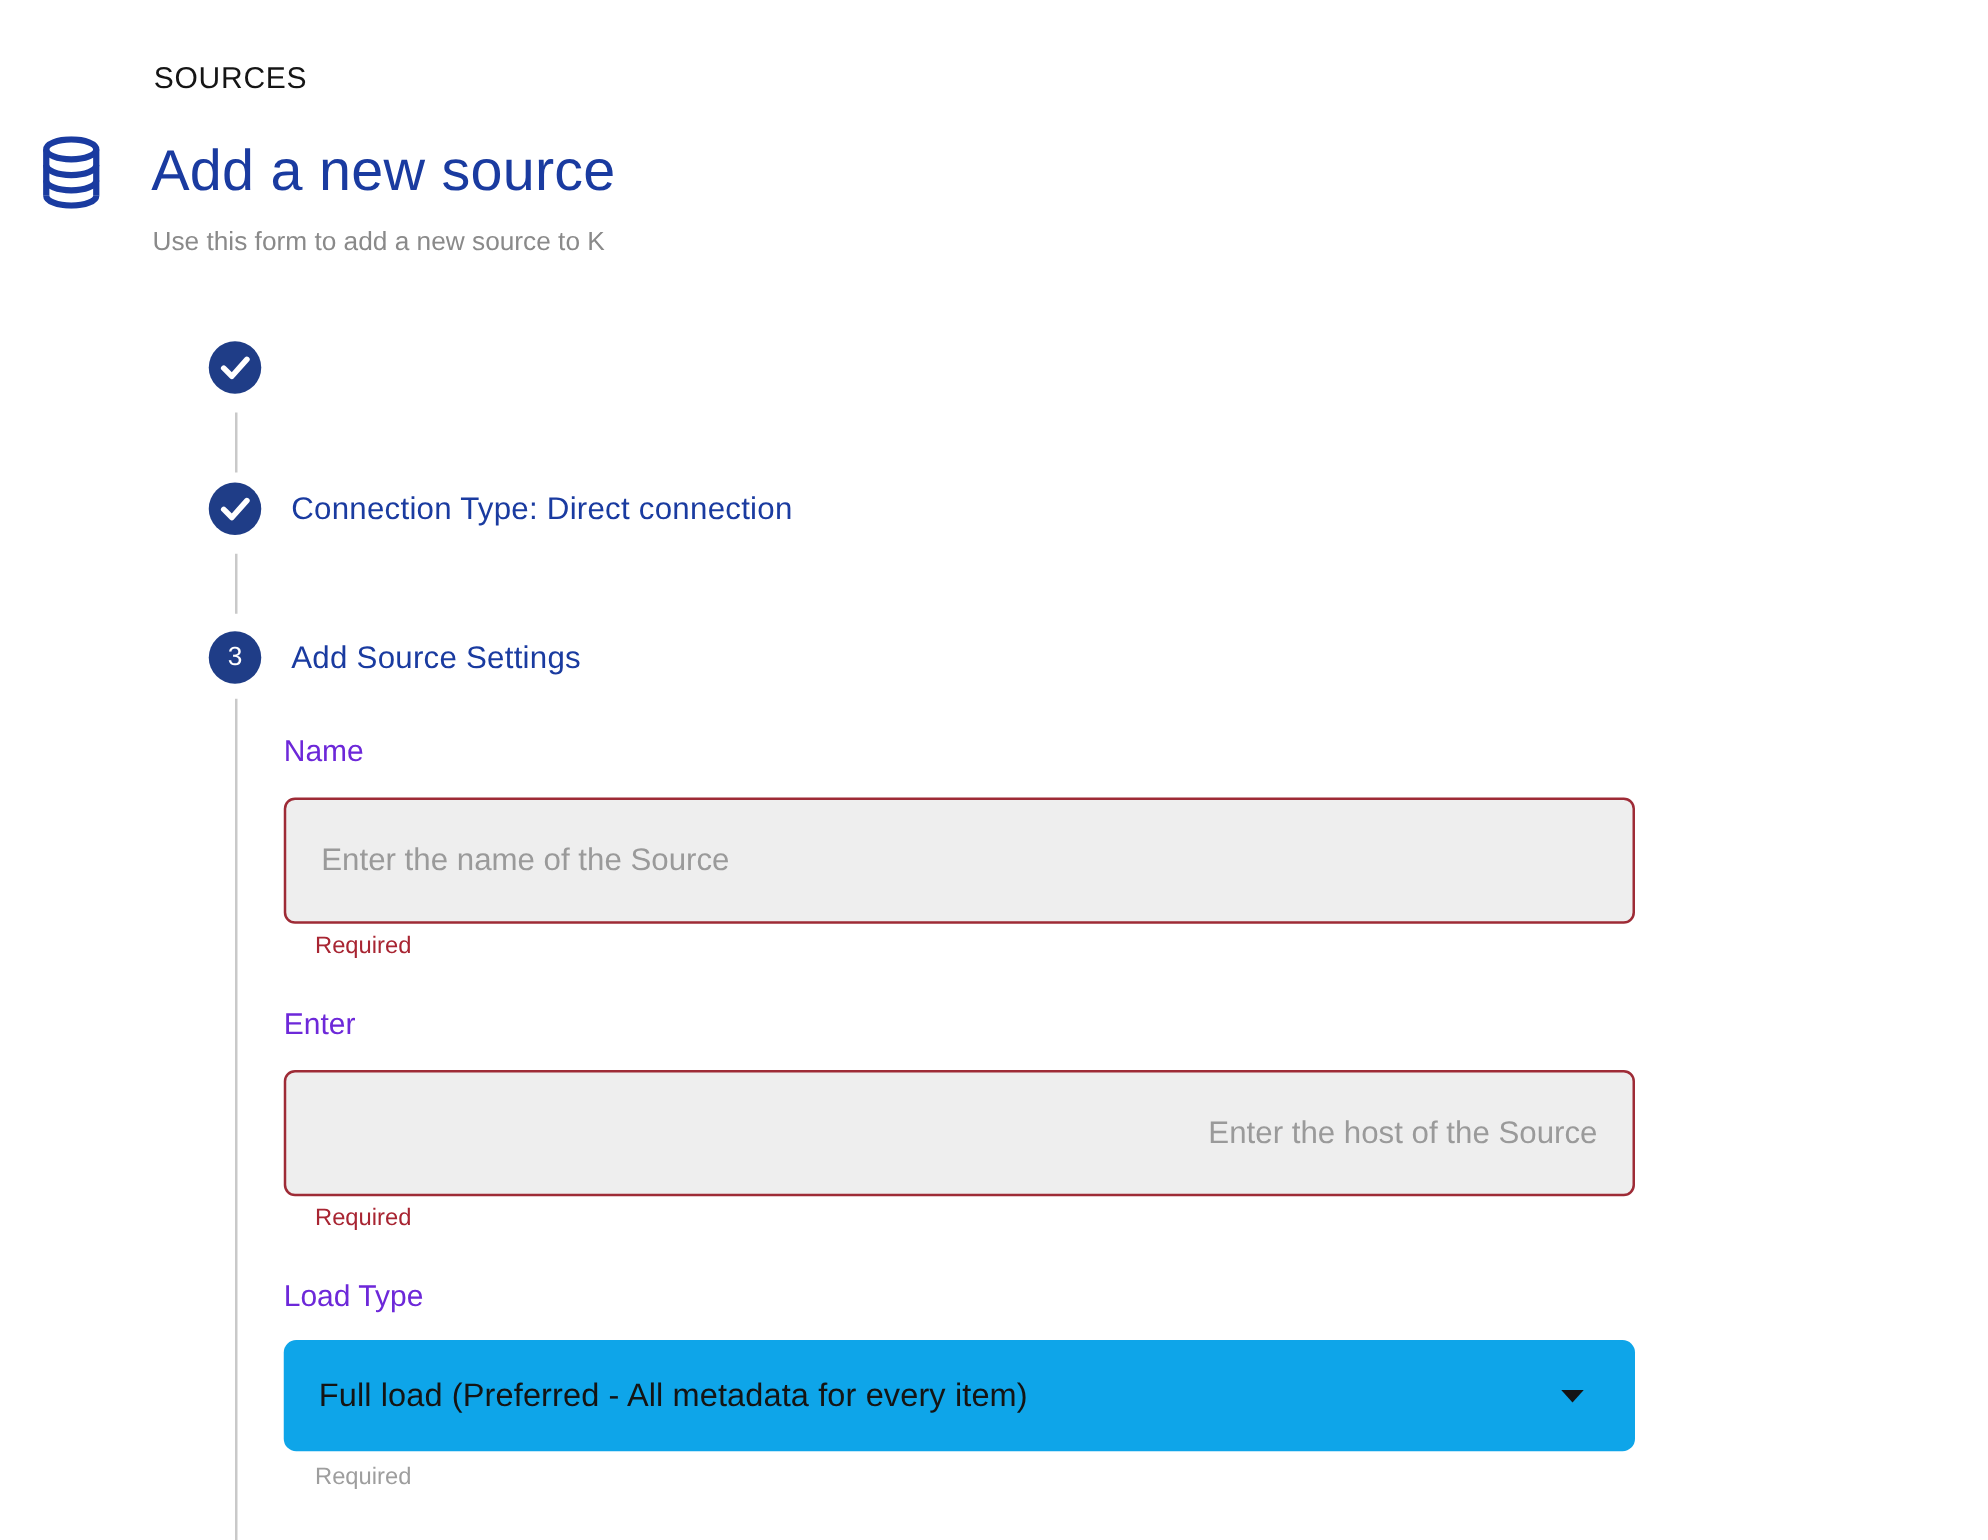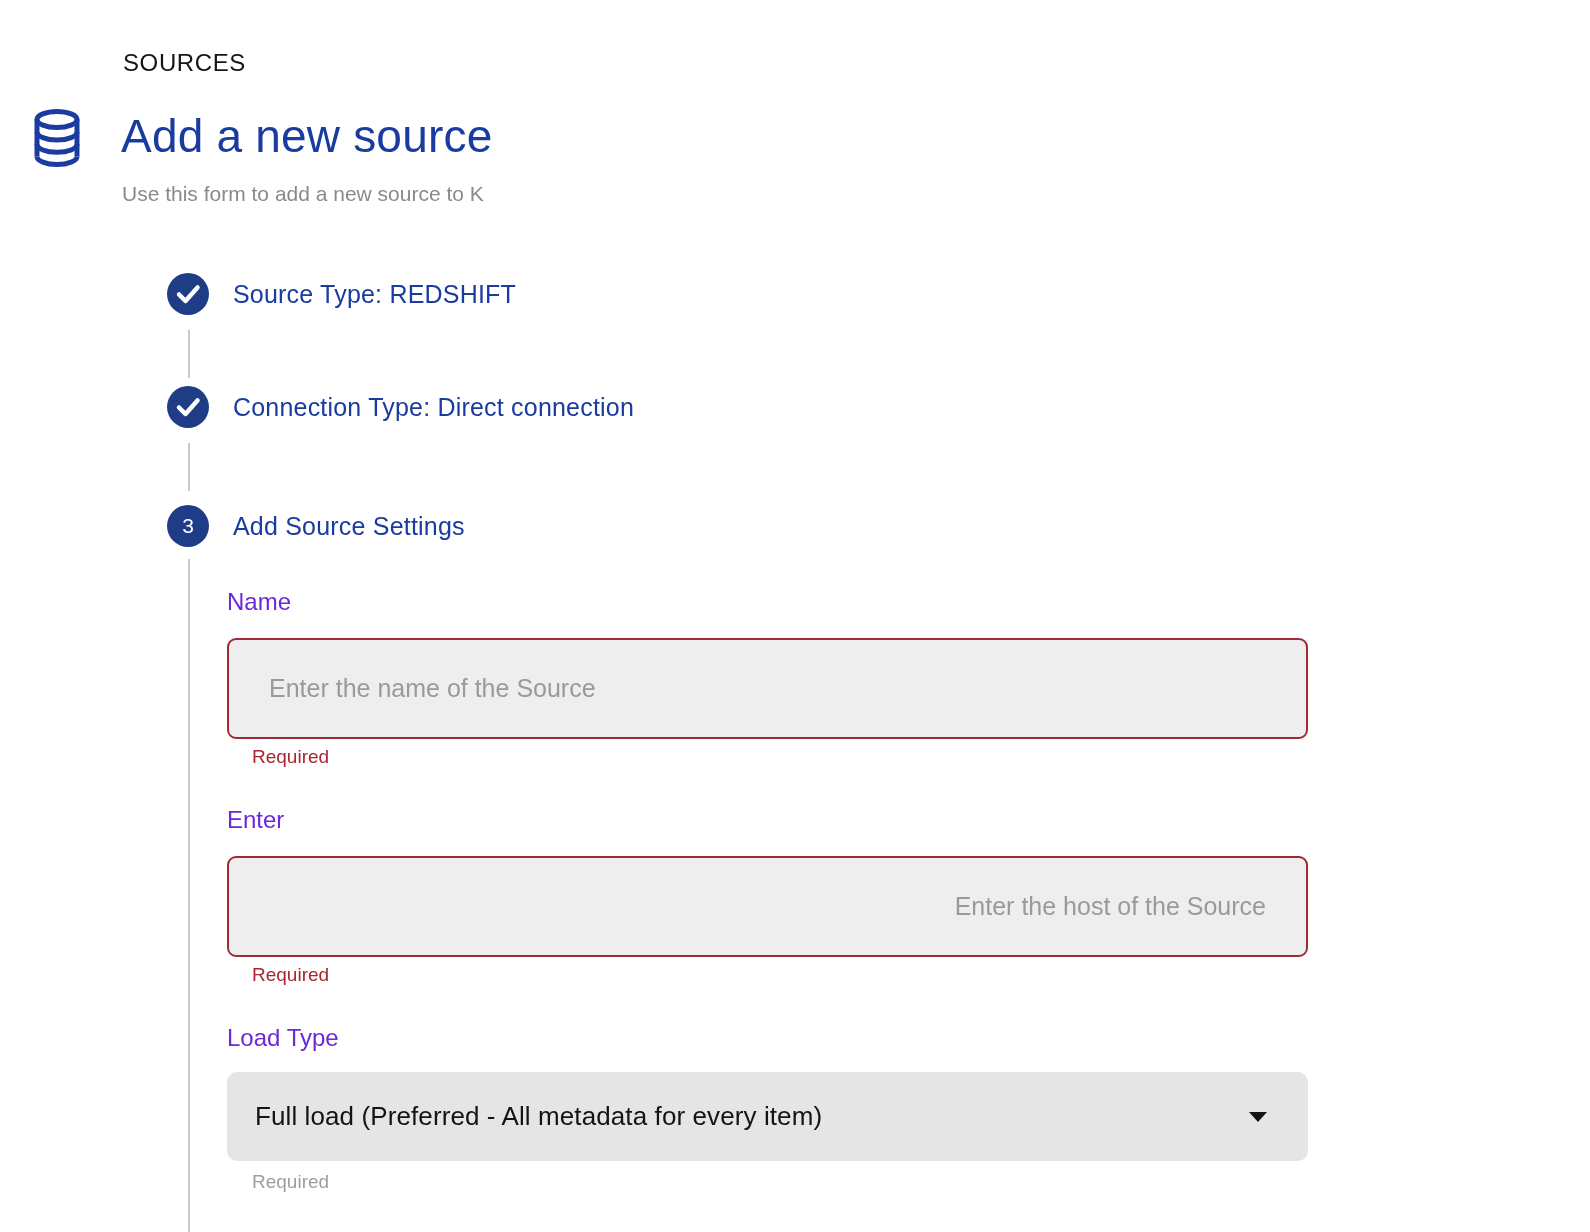--- a/index.html
+++ b/index.html
@@ -91,21 +91,21 @@
 
   .text-input {
     position: absolute;
     left: 227px;
     width: 1081px;
     height: 101px;
     box-sizing: border-box;
     background: #eeeeee;
     border: 2px solid #9e2b36;
     border-radius: 9px;
-    padding: 0 40px;
+    padding: 0 28px;
     font-family: "Liberation Sans", sans-serif;
     font-size: 25px;
     color: #222222;
     outline: none;
   }
   .text-input::placeholder { color: #9a9a9a; opacity: 1; }
   .input-name { top: 638px; }
   .input-host { top: 856px; text-align: right; }
 
   .helper {
@@ -118,21 +118,21 @@
   .helper-name { top: 746px; }
   .helper-host { top: 964px; }
   .helper-load { top: 1171px; }
 
   .select {
     position: absolute;
     left: 227px; top: 1072px;
     width: 1081px;
     height: 89px;
     box-sizing: border-box;
-    background: #e5e5e5;
+    background: #0ea5e9;
     border-radius: 10px;
     display: flex;
     align-items: center;
     justify-content: space-between;
     padding: 0 40px 0 28px;
     cursor: pointer;
   }
   .select-value {
     font-size: 26px;
     color: #141414;
@@ -159,21 +159,20 @@
 
   <h1 class="page-title" style="margin:0;">Add a new source</h1>
   <div class="subtitle">Use this form to add a new source to K</div>
 
   <div class="step step-1">
     <span class="step-circle">
       <svg width="42" height="42" viewBox="0 0 42 42" fill="none">
         <path d="M12 21.5 L18.5 28 L30.5 14.5" stroke="#ffffff" stroke-width="4.5" stroke-linecap="round" stroke-linejoin="round"></path>
       </svg>
     </span>
-    <span class="step-label">Source Type: REDSHIFT</span>
   </div>
 
   <div class="connector conn-1"></div>
 
   <div class="step step-2">
     <span class="step-circle">
       <svg width="42" height="42" viewBox="0 0 42 42" fill="none">
         <path d="M12 21.5 L18.5 28 L30.5 14.5" stroke="#ffffff" stroke-width="4.5" stroke-linecap="round" stroke-linejoin="round"></path>
       </svg>
     </span>

